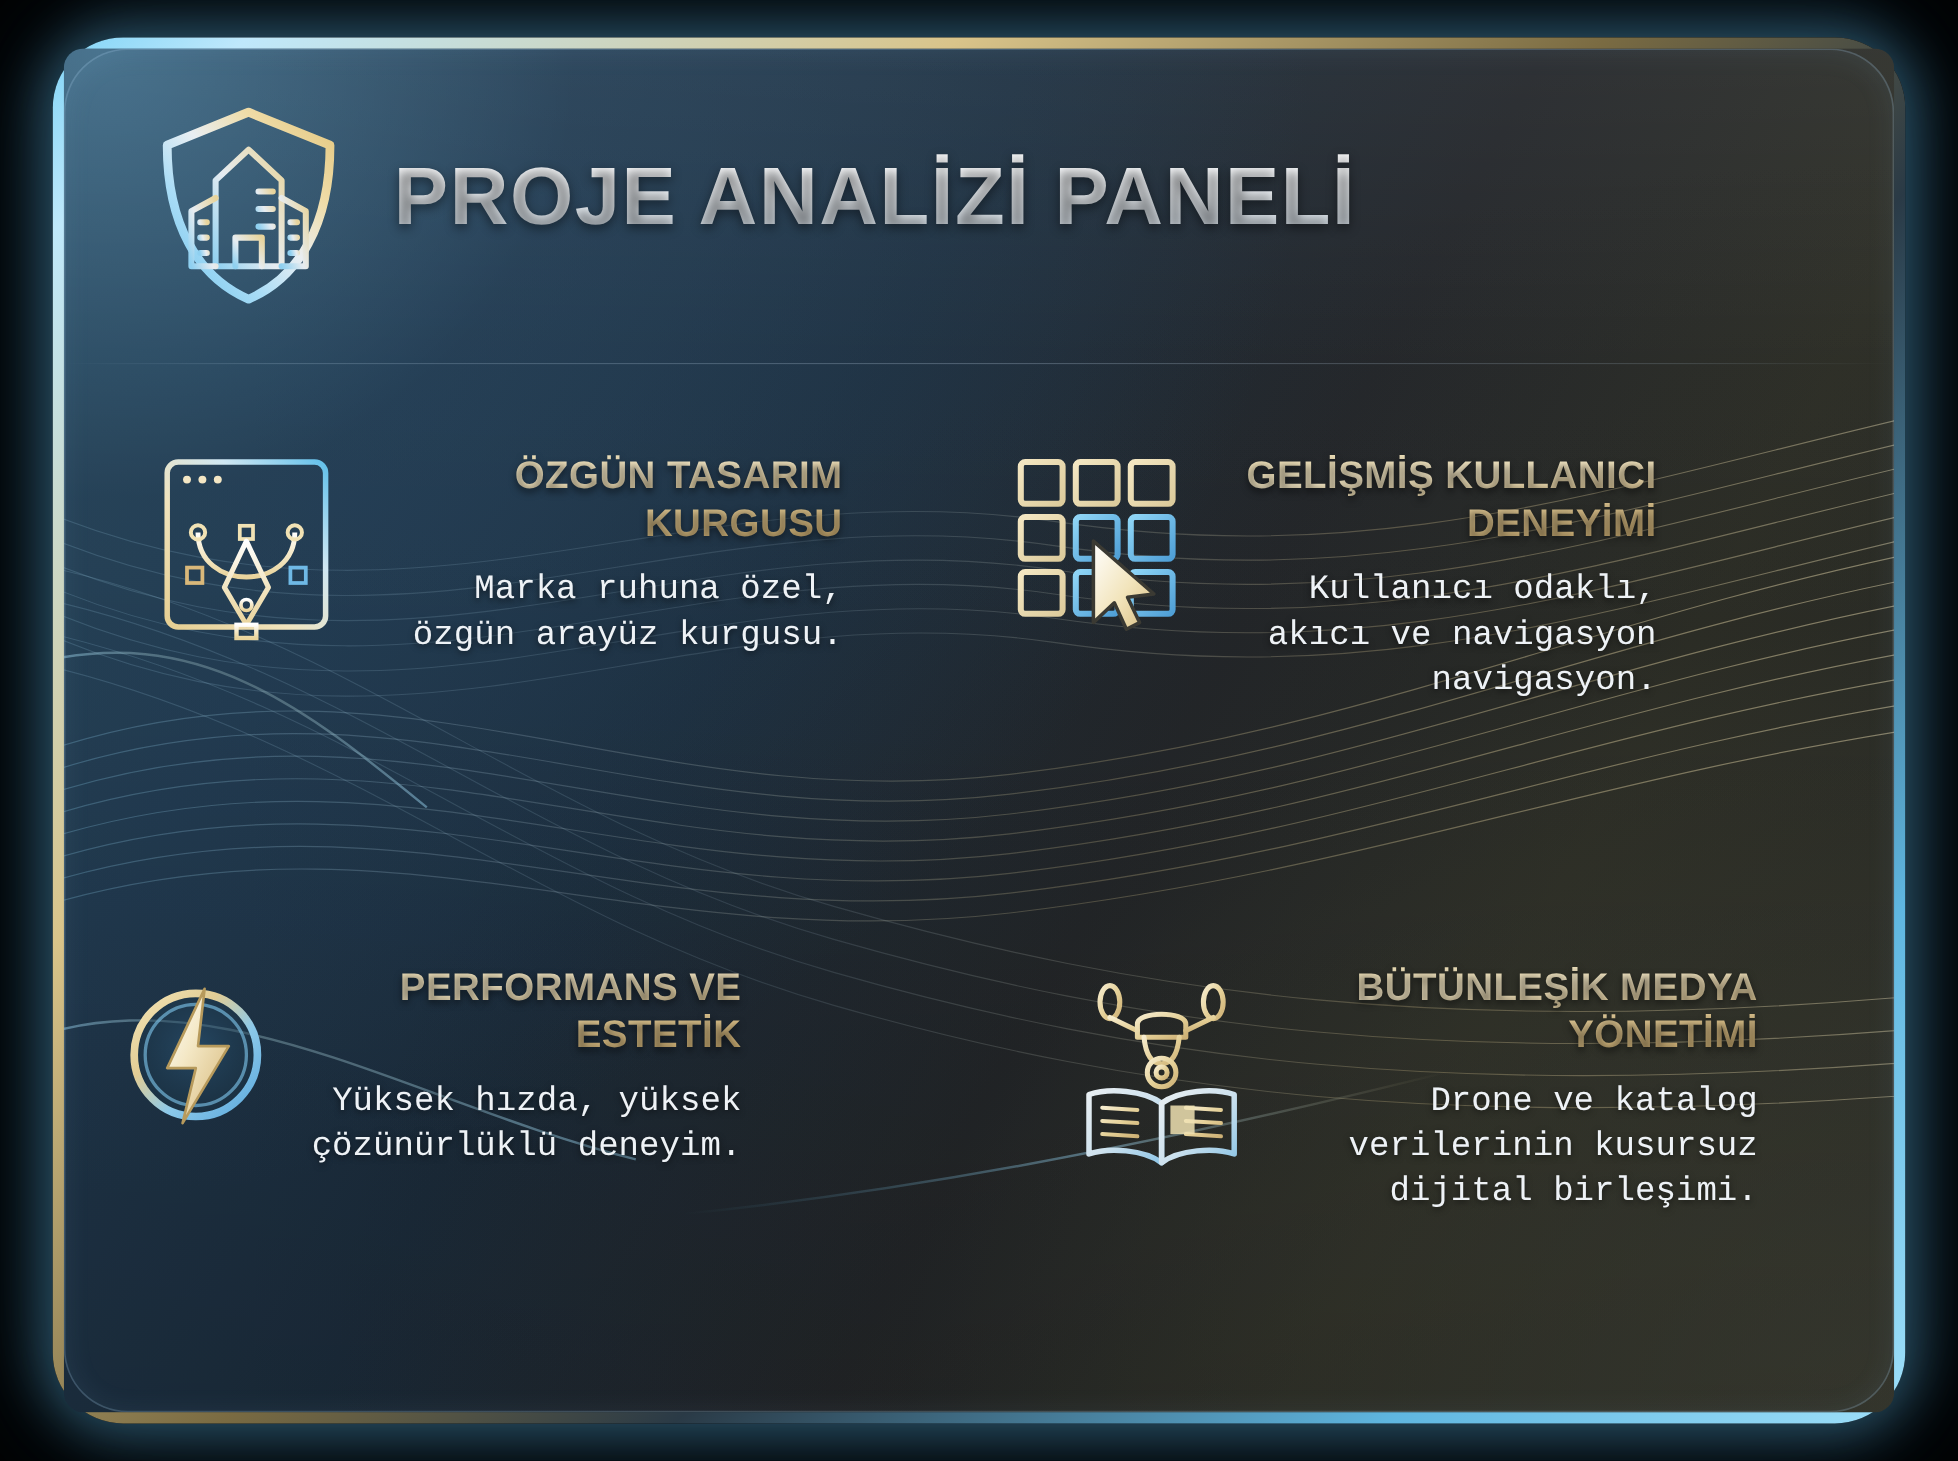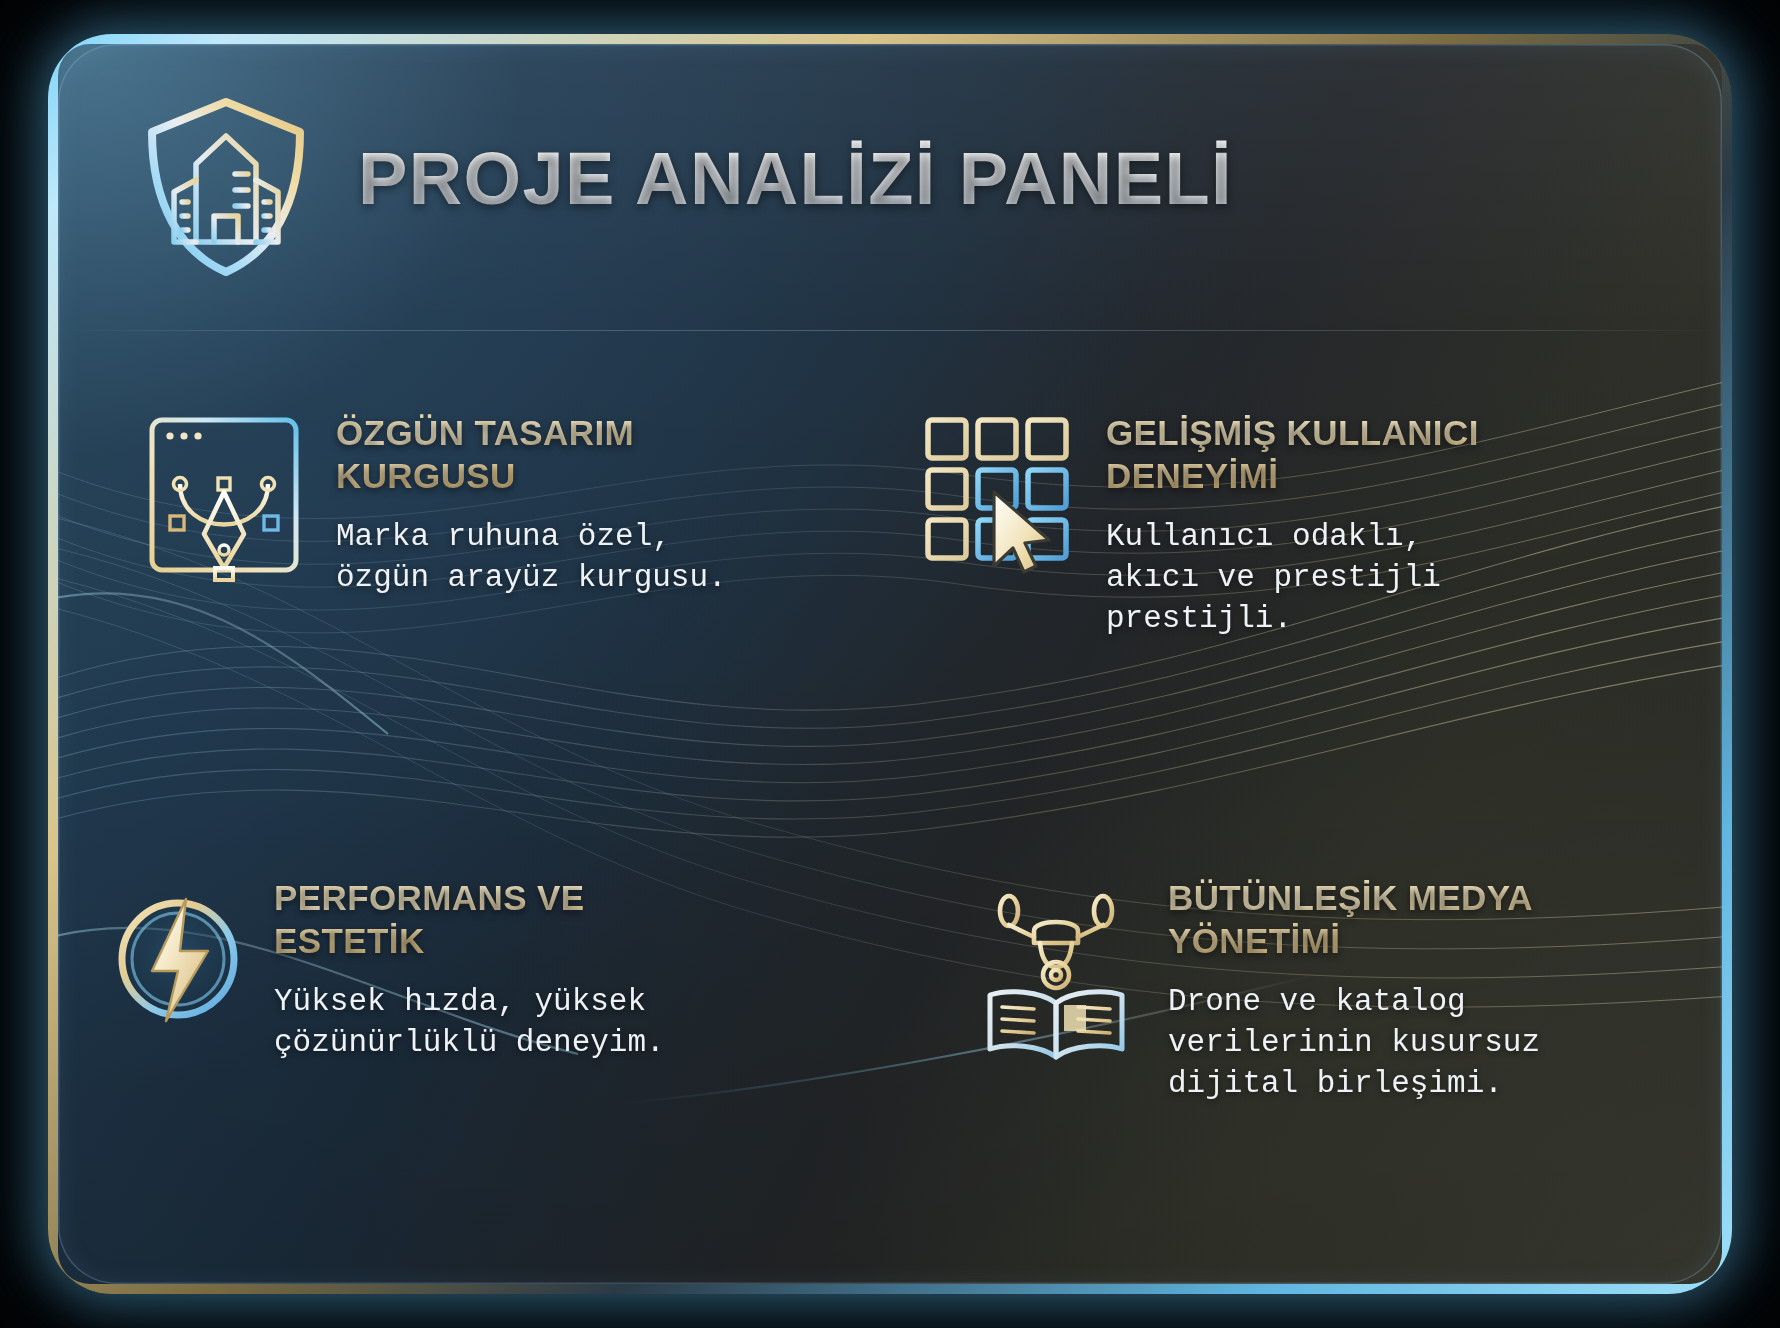--- a/index.html
+++ b/index.html
@@ -11,21 +11,21 @@
   .glow-frame{
     position:absolute;left:48px;top:34px;width:1684px;height:1260px;
     border-radius:64px;
     background:
       linear-gradient(135deg,#7fd4f7 0%, #bfe8fb 6%, #d9c48a 28%, #7a6b42 48%, #2a3a46 62%, #5fb6e0 84%, #9fe0fa 100%);
     filter:blur(0.6px);
     box-shadow:0 0 46px 10px rgba(96,180,225,.40), 0 0 120px 24px rgba(60,140,190,.18);
   }
   .panel{
     position:absolute;left:58px;top:44px;width:1664px;height:1240px;
-    border-radius:32px;overflow:hidden;
+    border-radius:18px;overflow:hidden;
     background:
       radial-gradient(118% 150% at 2% 0%, rgba(74,124,158,.72) 0%, rgba(40,70,95,.55) 22%, rgba(18,30,42,.0) 56%),
       radial-gradient(120% 130% at 100% 100%, rgba(70,72,58,.55) 0%, rgba(30,32,28,.2) 45%, rgba(0,0,0,0) 72%),
       linear-gradient(118deg,#24414f 0%, #1e3448 20%, #1b2b3a 38%, #23262a 58%, #2e2f27 76%, #2a2b26 100%);
   }
 
   
   .panel-sheen{
     position:absolute;inset:0;pointer-events:none;
     background:linear-gradient(180deg,rgba(255,255,255,.055) 0%,rgba(255,255,255,.012) 22%,rgba(0,0,0,0) 46%,rgba(0,0,0,.10) 100%);
@@ -53,21 +53,21 @@
     color:#eef3f7;
     background:linear-gradient(180deg,#ffffff 0%,#f2f6fa 42%,#c9d4dd 100%);
     -webkit-background-clip:text;background-clip:text;-webkit-text-fill-color:transparent;
     text-shadow:0 3px 10px rgba(0,0,0,.45);
     white-space:nowrap;
   }
 
   
   .grid{
     position:absolute;left:0;top:300px;width:100%;height:930px;
-    display:grid;grid-template-columns:1fr 1fr;grid-template-rows:1fr 1fr;
+    display:grid;grid-template-columns:1fr 1fr;grid-template-rows:1fr 1fr;text-align:right;
   }
   .card{
     display:flex;align-items:flex-start;gap:28px;
     padding:56px 40px 10px 82px;
   }
   .card.right{padding-left:28px;}
   .card-icon{flex:0 0 auto;width:168px;height:180px;margin-top:6px;}
   .card.right .card-icon{width:160px;height:176px;}
   .card-text{flex:1 1 auto;min-width:0;padding-top:12px;}
   .card-title{
@@ -259,21 +259,21 @@
               <rect x="110" y="64" width="38" height="38" rx="4" stroke="url(#c2b)"></rect>
               <rect x="10" y="114" width="38" height="38" rx="4" stroke="url(#c2g)"></rect>
               <rect x="60" y="114" width="38" height="38" rx="4" stroke="url(#c2b)"></rect>
               <rect x="110" y="114" width="38" height="38" rx="4" stroke="url(#c2b)"></rect>
             </g>
             <path d="M76 86 L76 160 L95 142 L106 166 L118 160 L107 137 L131 134 Z" fill="url(#c2c)" stroke="#3b3a33" stroke-width="3.2" stroke-linejoin="round"></path>
           </svg>
         </div>
         <div class="card-text">
           <h3 class="card-title w-400">GELİŞMİŞ KULLANICI DENEYİMİ</h3>
-          <p class="card-desc w-400">Kullanıcı odaklı, akıcı ve prestijli prestijli.</p>
+          <p class="card-desc w-400">Kullanıcı odaklı, akıcı ve navigasyon navigasyon.</p>
         </div>
       </div>
 
       <div class="card right">
         <div class="card-icon">
           <svg viewBox="0 0 160 176" width="160" height="176">
             <defs>
               <linearGradient id="c4ring" x1="0" y1="0" x2="1" y2="1">
                 <stop offset="0%" stop-color="#f3e4b6"></stop>
                 <stop offset="34%" stop-color="#e2cd95"></stop>

